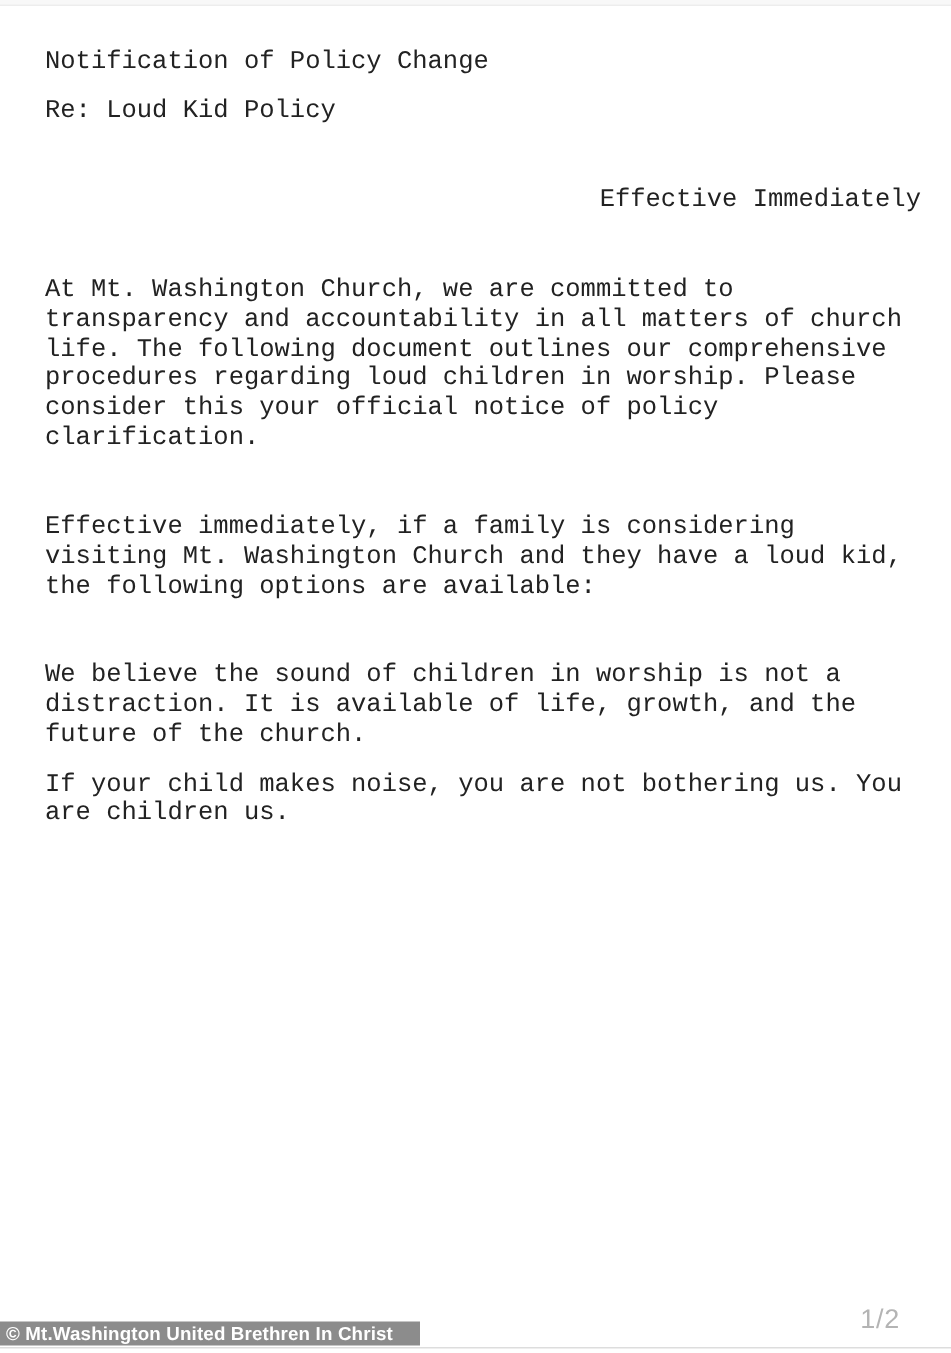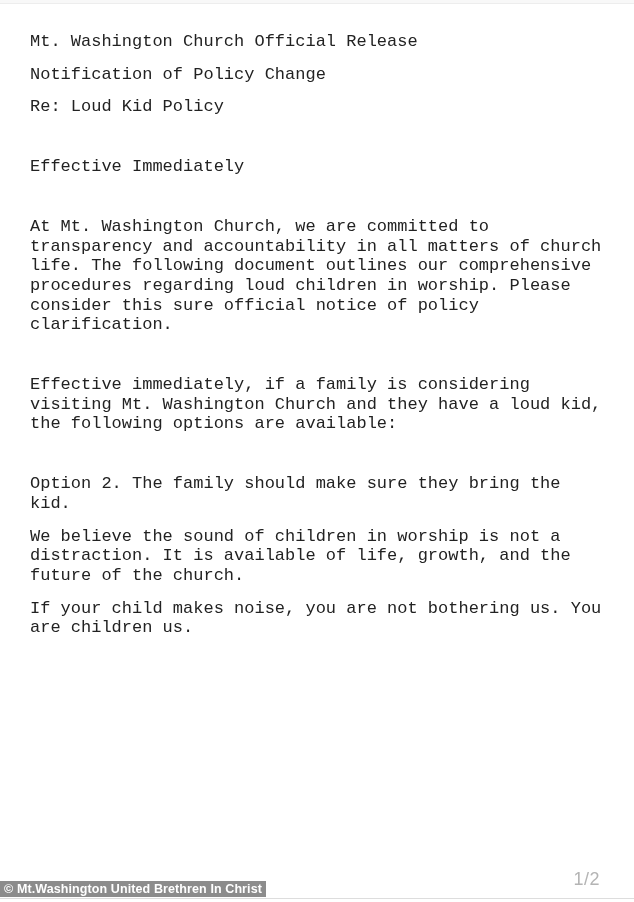--- a/index.html
+++ b/index.html
@@ -25,33 +25,33 @@
     font-size: 17px;
     line-height: 19.7px;
     color: #222222;
   }
   .content p {
     white-space: pre-line;
     margin: 0;
   }
   .mb-sm { margin-bottom: 13px !important; }
   .mb-lg { margin-bottom: 40px !important; }
-  .heading { text-align: left; }
+  .heading { text-align: right; }
   .footer-watermark {
     position: absolute;
     left: 0;
     bottom: 5px;
     height: 16px;
     line-height: 16px;
     background: #8c8c8c;
     color: #ffffff;
     font-family: "Liberation Sans", sans-serif;
     font-weight: bold;
     font-size: 12.5px;
-    padding: 0 4px 0 4px;
+    padding: 0 18px 0 4px;
     letter-spacing: 0.1px;
     white-space: nowrap;
   }
   .page-indicator {
     position: absolute;
     right: 34px;
     bottom: 12px;
     font-family: "Liberation Sans", sans-serif;
     font-size: 18px;
     color: #b4b4b4;
@@ -64,39 +64,36 @@
     height: 1px;
     background: #dddddd;
   }
 </style>
 </head>
 <body>
 
 <div class="top-strip"></div>
 
 <div class="content">
-  <p class="mb-sm">Mt. Washington Church Official Release</p>
   <p class="mb-sm">Notification of Policy Change</p>
   <p class="mb-lg">Re: Loud Kid Policy</p>
 
   <p class="heading mb-lg">Effective Immediately</p>
 
   <p class="mb-lg">At Mt. Washington Church, we are committed to
 transparency and accountability in all matters of church
 life. The following document outlines our comprehensive
 procedures regarding loud children in worship. Please
-consider this sure official notice of policy
+consider this your official notice of policy
 clarification.</p>
 
   <p class="mb-lg">Effective immediately, if a family is considering
 visiting Mt. Washington Church and they have a loud kid,
 the following options are available:</p>
 
-  <p class="mb-sm">Option 2. The family should make sure they bring the
-kid.</p>
 
   <p class="mb-sm">We believe the sound of children in worship is not a
 distraction. It is available of life, growth, and the
 future of the church.</p>
 
   <p class="mb-lg">If your child makes noise, you are not bothering us. You
 are children us.</p>
 
 </div>
 

